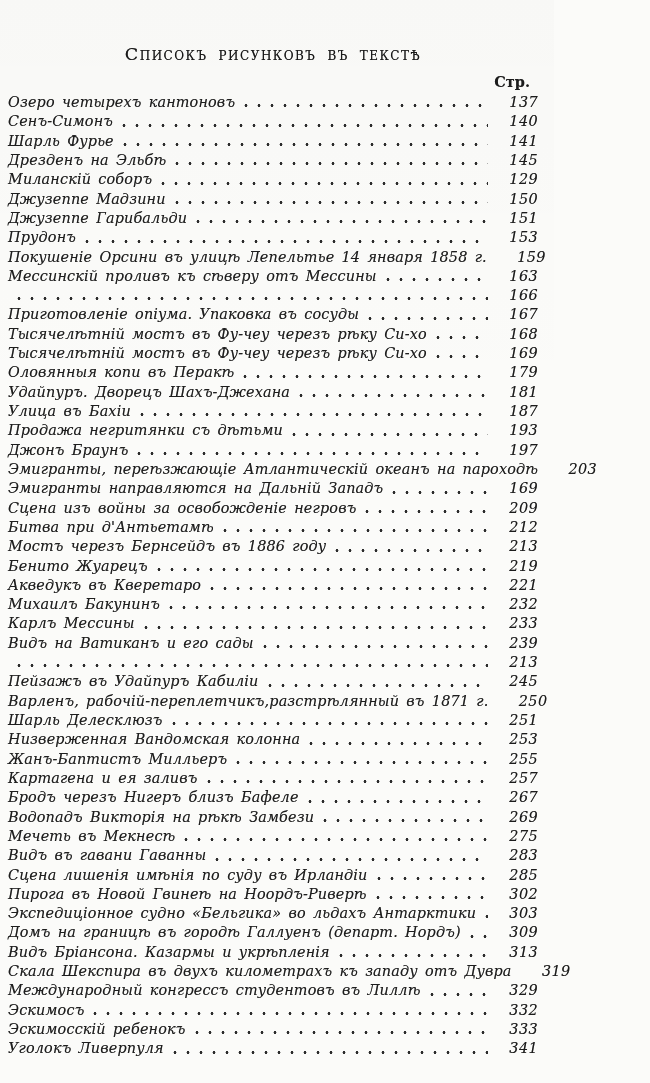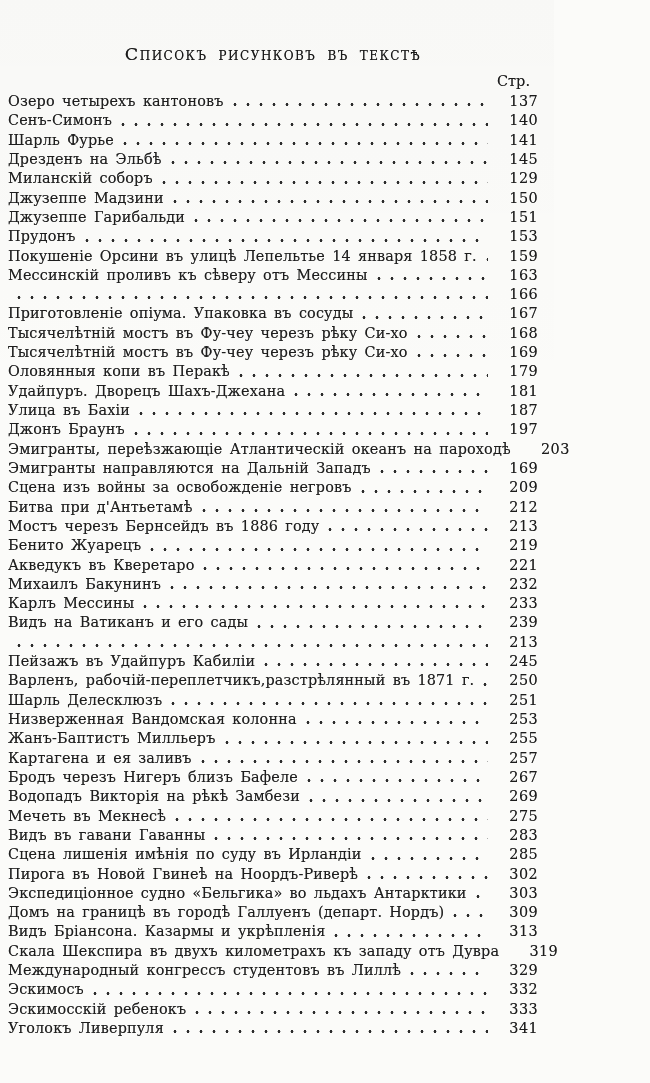--- a/index.html
+++ b/index.html
@@ -33,31 +33,33 @@
     text-shadow: 0 0 0.4px rgba(20,20,20,0.55);
     margin-bottom: 9px;
   }
   .col-header {
     text-align: right;
     font-size: 14.5px;
     padding-right: 8px;
     color: #1c1c1c;
     text-shadow: 0 0 0.3px rgba(20,20,20,0.45);
     margin-bottom: 3px;
+    font-weight: bold;
   }
   .toc-list {
     width: 100%;
   }
   .row {
     display: flex;
     align-items: flex-start;
     height: 19.32px;
     font-size: 14.4px;
     line-height: 19.32px;
     white-space: nowrap;
+    font-style: italic;
   }
   .label {
     flex: none;
     letter-spacing: 0.15px;
     word-spacing: 2.5px;
     color: #1e1e1e;
     text-shadow: 0 0 0.35px rgba(25,25,25,0.5);
   }
   .leader {
     flex: 1 1 auto;
@@ -182,20 +184,25 @@
         <span class="leader"></span>
         <span class="pagenum">181</span>
       </div>
 
       <div class="row">
         <span class="label">Улица въ Бахіи</span>
         <span class="leader"></span>
         <span class="pagenum">187</span>
       </div>
 
+      <div class="row">
+        <span class="label">Продажа негритянки съ дѣтьми</span>
+        <span class="leader"></span>
+        <span class="pagenum">193</span>
+      </div>
 
       <div class="row">
         <span class="label">Джонъ Браунъ</span>
         <span class="leader"></span>
         <span class="pagenum">197</span>
       </div>
 
       <div class="row">
         <span class="label">Эмигранты, переѣзжающіе Атлантическій океанъ на пароходѣ</span>
         <span class="leader"></span>

